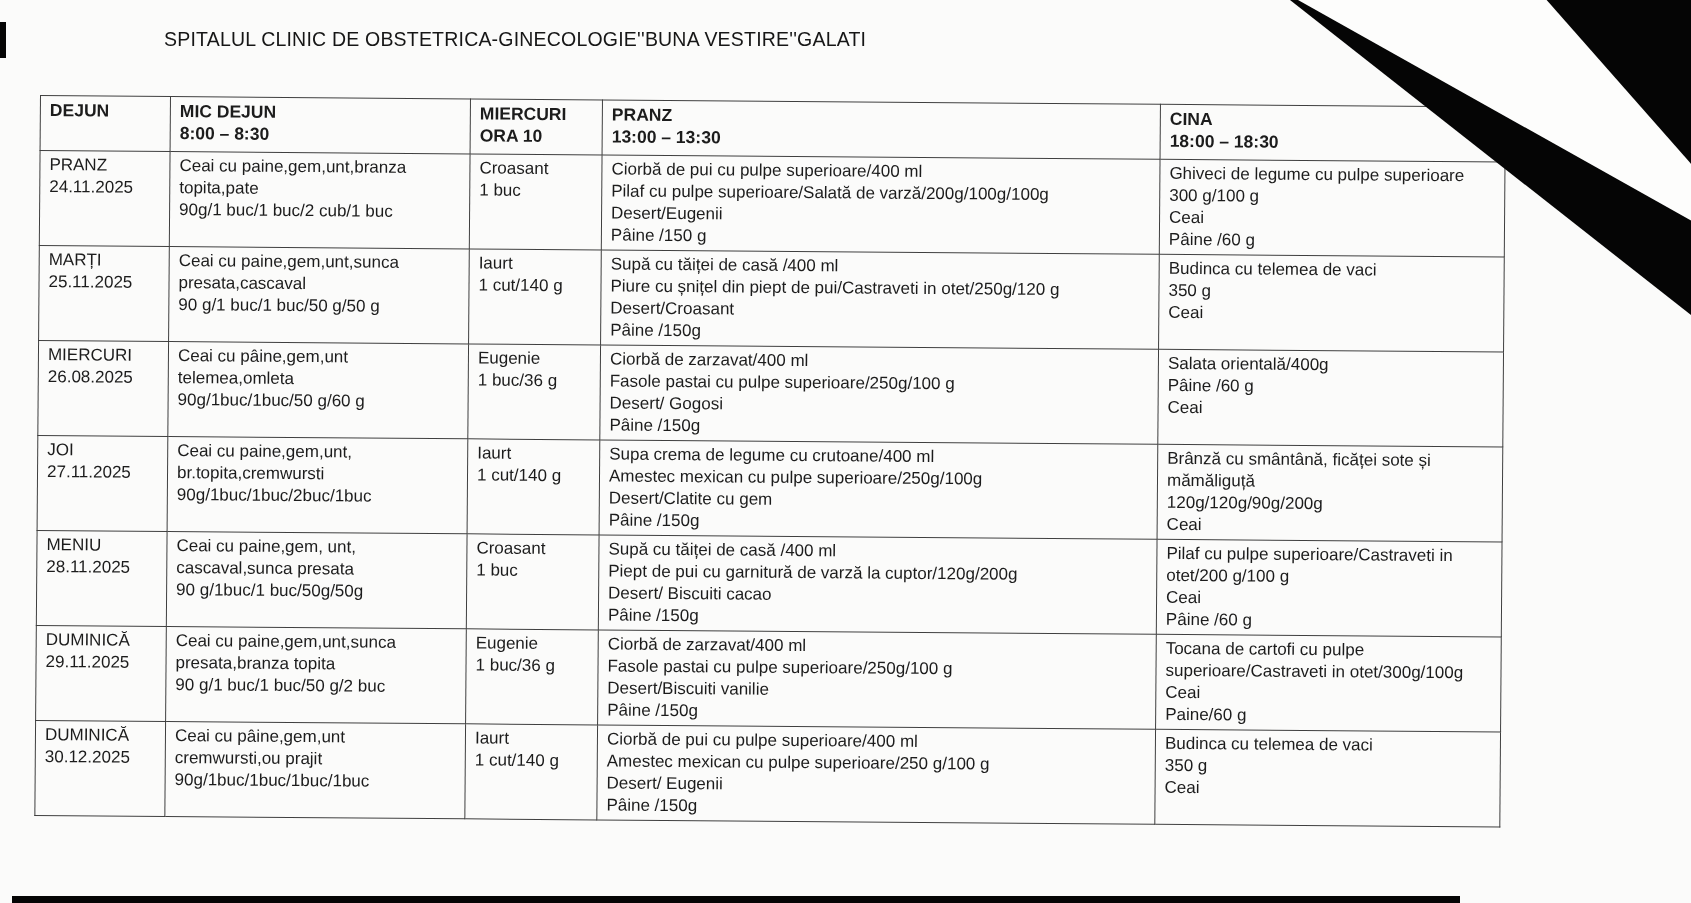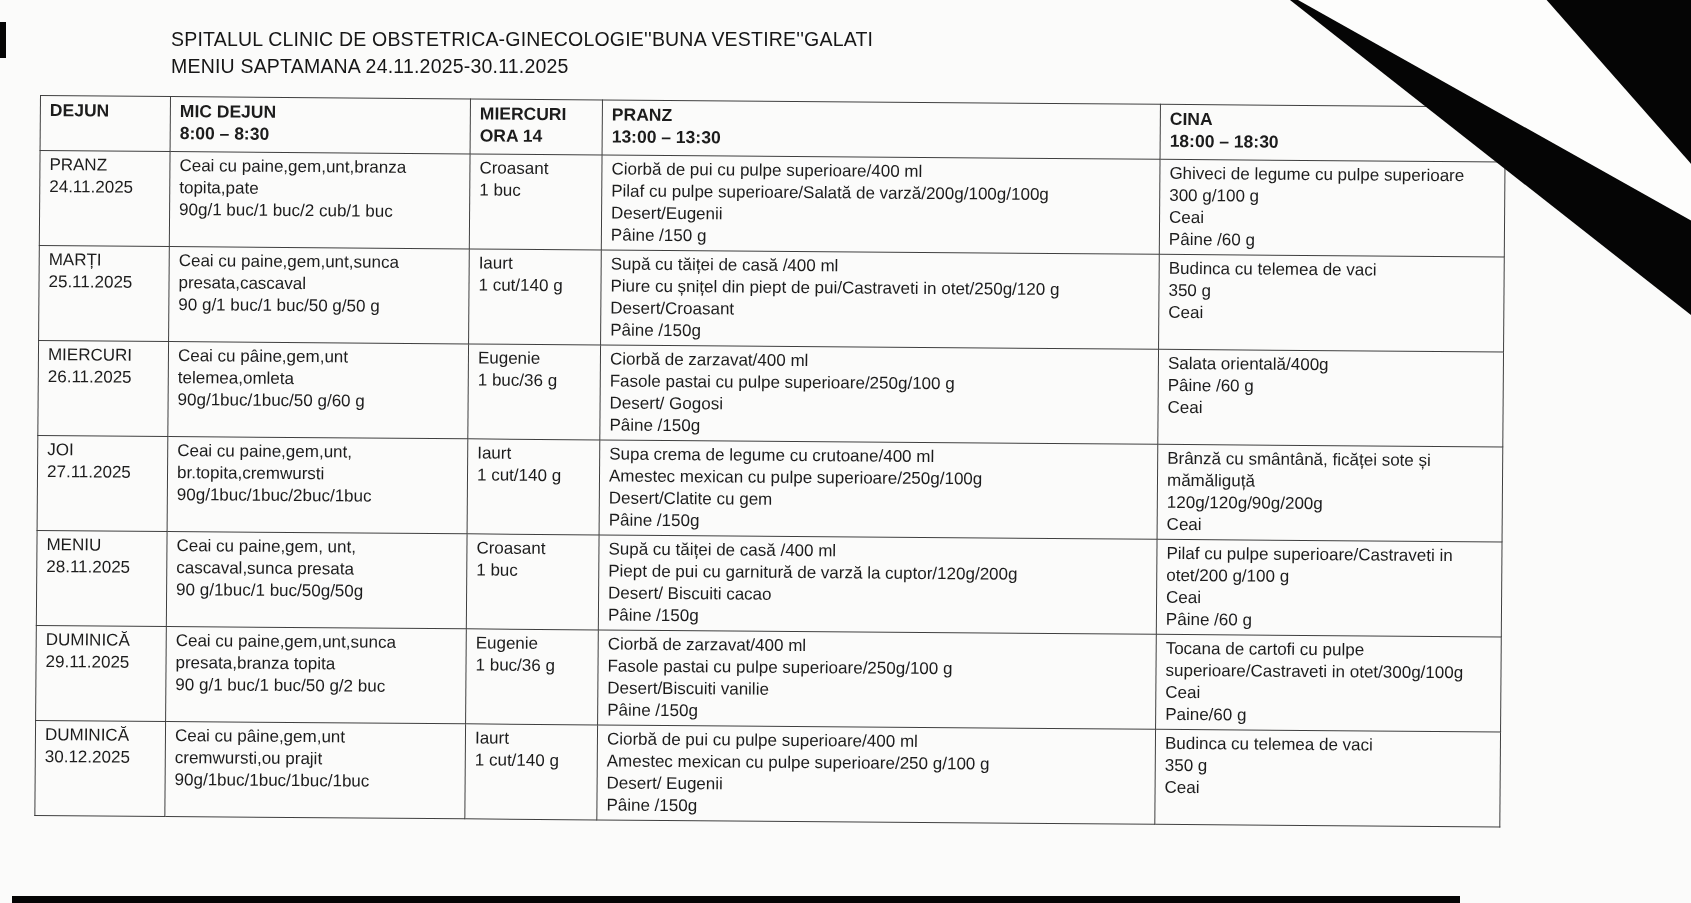--- a/index.html
+++ b/index.html
@@ -5,21 +5,21 @@
   html,body{margin:0;padding:0;}
   body{
     width:1691px;height:903px;
     background:#fbfbfa;
     overflow:hidden;
     position:relative;
     font-family:"Liberation Sans", sans-serif;
     color:#1c1c1c;
   }
   .title-block{
-    position:absolute;left:171px;top:26px;
+    position:absolute;left:164px;top:26px;
     font-size:19.5px;line-height:27px;
     letter-spacing:.2px;
     color:#161616;
   }
   table.menu{
     position:absolute;left:40px;top:95px;
     width:1465px;
     border-collapse:collapse;
     transform:rotate(0.45deg);
     transform-origin:0 0;
@@ -67,21 +67,20 @@
 </style>
 </head>
 <body>
 
 <div class="page">
 
   <div class="left-mark"></div>
 
   <div class="title-block">
     <div>SPITALUL CLINIC DE OBSTETRICA-GINECOLOGIE''BUNA VESTIRE''GALATI</div>
-    <div>MENIU SAPTAMANA  24.11.2025-30.11.2025</div>
   </div>
 
   <table class="menu">
     <colgroup>
       <col style="width:130px">
       <col style="width:300px">
       <col style="width:132px">
       <col style="width:558px">
       <col style="width:345px">
     </colgroup>
@@ -89,21 +88,21 @@
       <tr>
         <th>
           <div class="line">DEJUN</div>
         </th>
         <th>
           <div class="line">MIC DEJUN</div>
           <div class="line">8:00 – 8:30</div>
         </th>
         <th>
           <div class="line">MIERCURI</div>
-          <div class="line">ORA 14</div>
+          <div class="line">ORA 10</div>
         </th>
         <th>
           <div class="line">PRANZ</div>
           <div class="line">13:00 – 13:30</div>
         </th>
         <th>
           <div class="line">CINA</div>
           <div class="line">18:00 – 18:30</div>
         </th>
       </tr>
@@ -158,21 +157,21 @@
           </td>
           <td>
             <div class="line">Budinca cu telemea de vaci</div>
             <div class="line">350 g</div>
             <div class="line">Ceai</div>
           </td>
         </tr>
         <tr>
           <td>
             <div class="line">MIERCURI</div>
-            <div class="line">26.11.2025</div>
+            <div class="line">26.08.2025</div>
           </td>
           <td>
             <div class="line">Ceai cu pâine,gem,unt</div>
             <div class="line">telemea,omleta</div>
             <div class="line">90g/1buc/1buc/50 g/60 g</div>
           </td>
           <td>
             <div class="line">Eugenie</div>
             <div class="line">1 buc/36 g</div>
           </td>

